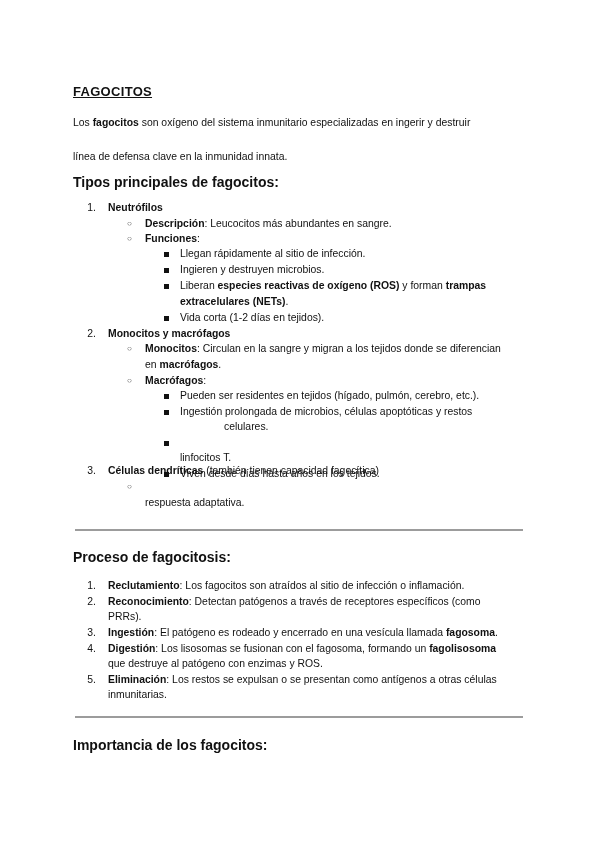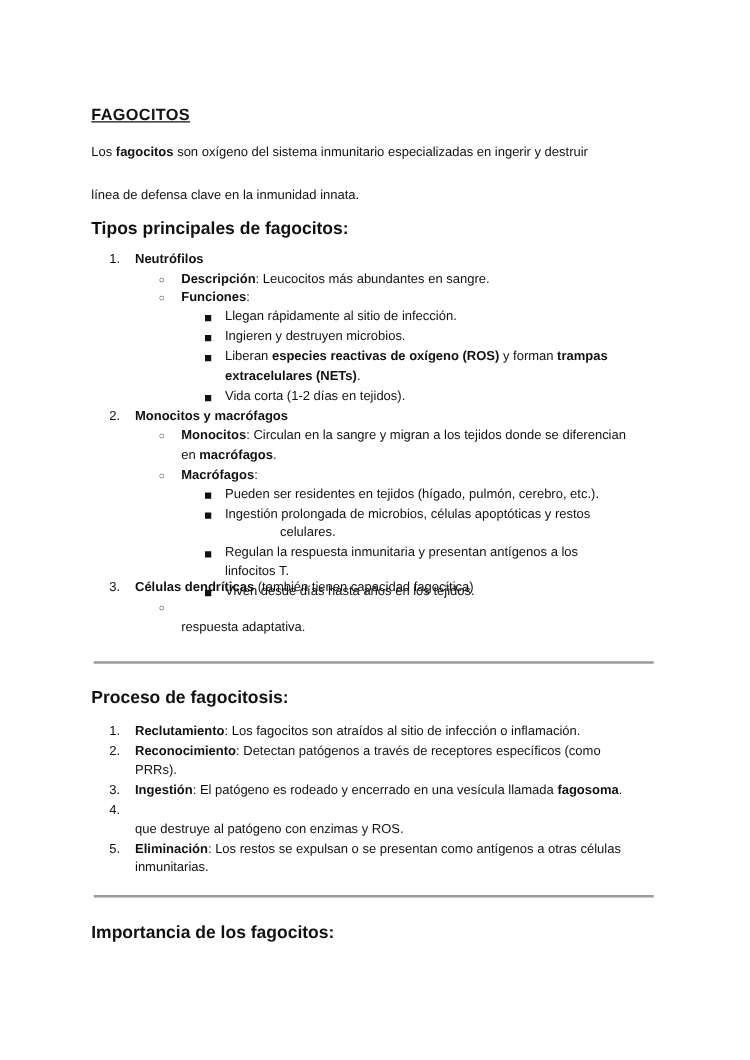--- a/index.html
+++ b/index.html
@@ -61,21 +61,20 @@
 
   <div class="abs li circ" style="left:127px; top:373px;">○</div>
   <div class="abs li" style="left:145px; top:373px;"><b>Macrófagos</b><span>:</span></div>
 
   <div class="abs sq" style="left:164px; top:394px;"></div>
   <div class="abs li" style="left:180px; top:388px;">Pueden ser residentes en tejidos (hígado, pulmón, cerebro, etc.).</div>
   <div class="abs sq" style="left:164px; top:410px;"></div>
   <div class="abs li" style="left:180px; top:404px;">Ingestión prolongada de microbios, células apoptóticas y restos</div>
   <div class="abs li" style="left:180px; top:419px;margin-left:44px;">celulares.</div>
   <div class="abs sq" style="left:164px; top:441px;"></div>
-  <div class="abs li" style="left:180px; top:435px;">Regulan la respuesta inmunitaria y presentan antígenos a los</div>
   <div class="abs li" style="left:180px; top:450px;">linfocitos T.</div>
   <div class="abs sq" style="left:164px; top:472px;"></div>
   <div class="abs li" style="left:180px; top:466px;">Viven desde días hasta años en los tejidos.</div>
 
   <div class="abs li num" style="left:82px; top:463px;">3.</div>
   <div class="abs li" style="left:108px; top:463px;"><b>Células dendríticas</b><span> (también tienen capacidad fagocítica)</span></div>
 
   <div class="abs li circ" style="left:127px; top:479px;">○</div>
   <div class="abs li" style="left:145px; top:495px;">respuesta adaptativa.</div>
 
@@ -87,20 +86,21 @@
   <div class="abs li" style="left:108px; top:578px;"><b>Reclutamiento</b><span>: Los fagocitos son atraídos al sitio de infección o inflamación.</span></div>
 
   <div class="abs li num" style="left:82px; top:594px;">2.</div>
   <div class="abs li" style="left:108px; top:594px;"><b>Reconocimiento</b><span>: Detectan patógenos a través de receptores específicos (como</span></div>
   <div class="abs li" style="left:108px; top:609px;">PRRs).</div>
 
   <div class="abs li num" style="left:82px; top:625px;">3.</div>
   <div class="abs li" style="left:108px; top:625px;"><b>Ingestión</b><span>: El patógeno es rodeado y encerrado en una vesícula llamada </span><b>fagosoma</b><span>.</span></div>
 
   <div class="abs li num" style="left:82px; top:641px;">4.</div>
+  <div class="abs li" style="left:108px; top:641px;"><b>Digestión</b><span>: Los lisosomas se fusionan con el fagosoma, formando un </span><b>fagolisosoma</b></div>
   <div class="abs li" style="left:108px; top:656px;">que destruye al patógeno con enzimas y ROS.</div>
 
   <div class="abs li num" style="left:82px; top:672px;">5.</div>
   <div class="abs li" style="left:108px; top:672px;"><b>Eliminación</b><span>: Los restos se expulsan o se presentan como antígenos a otras células</span></div>
   <div class="abs li" style="left:108px; top:687px;">inmunitarias.</div>
 
   <div class="rule" style="top:716px;"></div>
 
   <div class="abs h2" style="top:737px;">Importancia de los fagocitos:</div>
 

